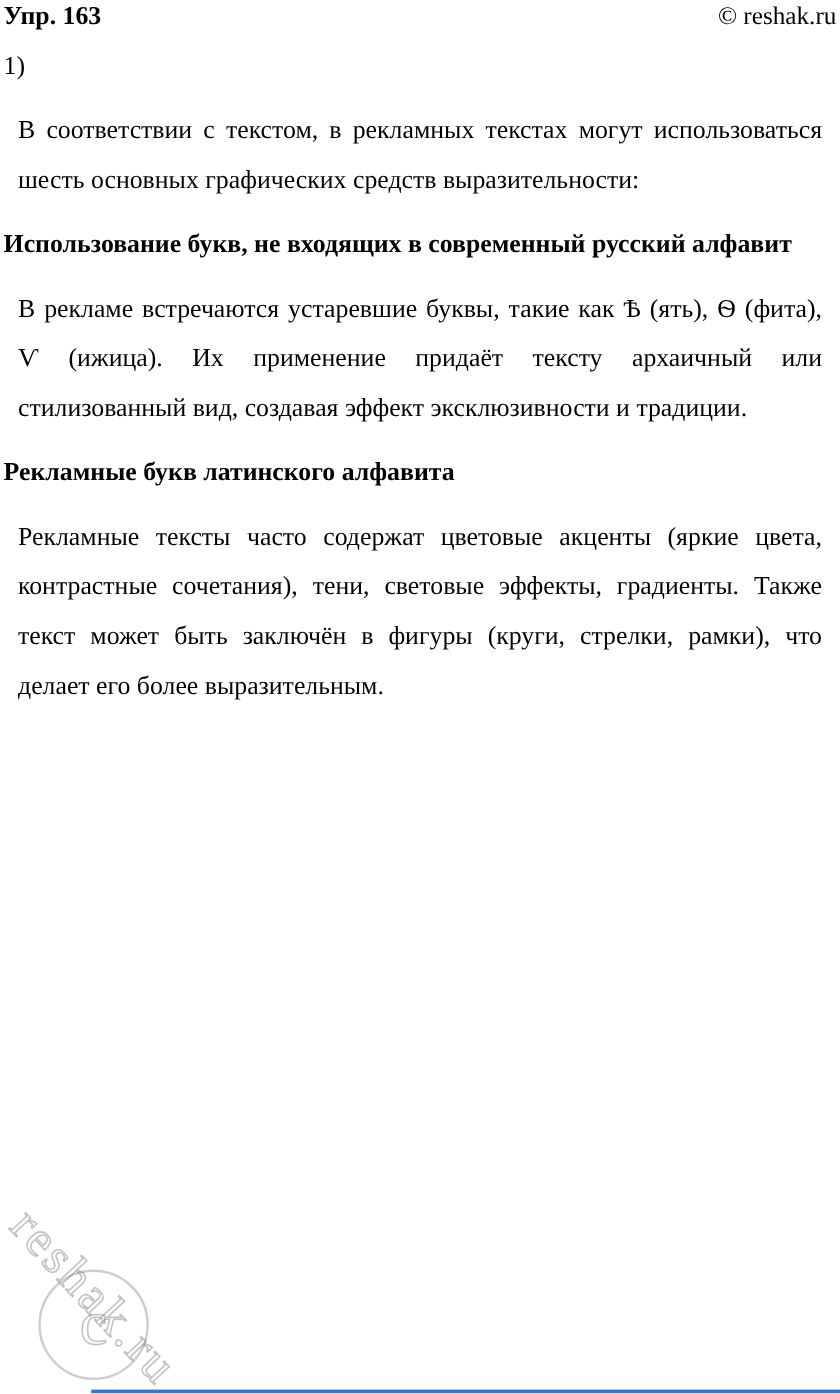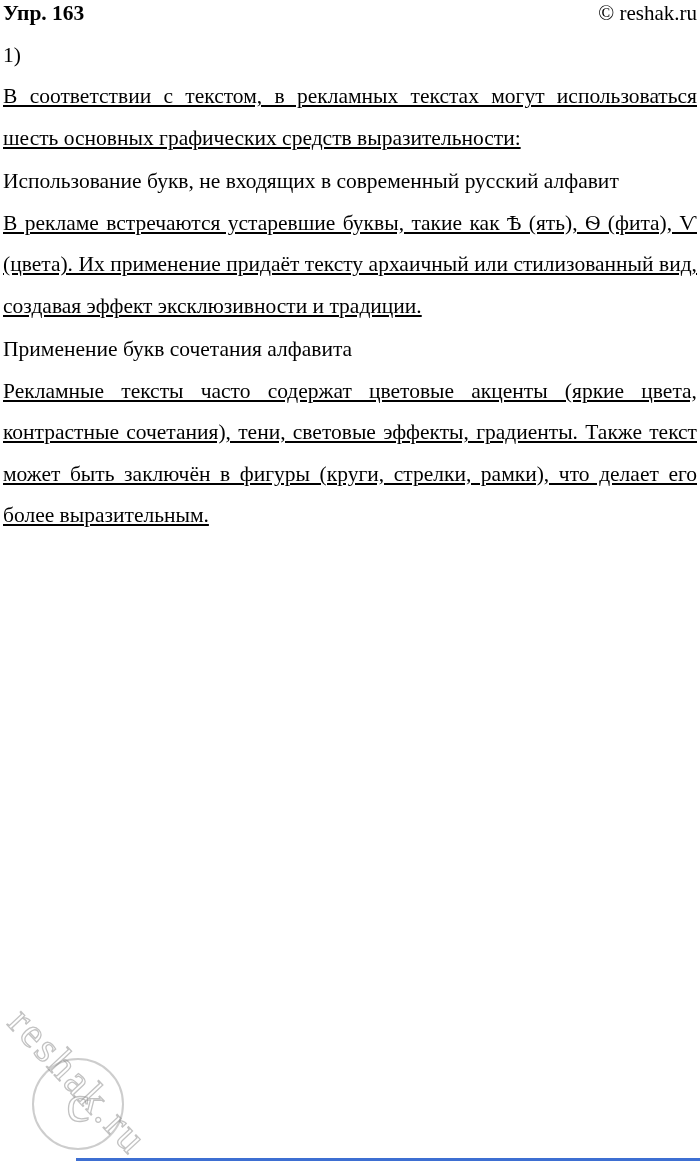--- a/index.html
+++ b/index.html
@@ -39,26 +39,25 @@
   }
   .item-number {
     font-size: 21.5px;
     line-height: 41.5px;
     margin: 0;
   }
   p.body-text {
     font-size: 21.5px;
     line-height: 41.5px;
     text-align: justify;
-    margin: 0;
-    text-decoration: underline;
+    margin: 12px;
   }
   h2.section-heading {
     font-size: 21.5px;
-    font-weight: normal;
+    font-weight: bold;
     line-height: 41.5px;
     margin: 2px 0 0 0;
   }
   
   .watermark {
     position: absolute;
     left: 0;
     top: 0;
     width: 700px;
     height: 1162px;
@@ -114,25 +113,25 @@
     <span class="copyright">© reshak.ru</span>
   </div>
 
   <p class="item-number">1)</p>
 
   <p class="body-text">В соответствии с текстом, в рекламных текстах могут использоваться шесть основных графических средств выразительности:</p>
 
   <div id="sections">
   <section>
     <h2 class="section-heading">Использование букв, не входящих в современный русский алфавит</h2>
-    <p class="body-text">В рекламе встречаются устаревшие буквы, такие как Ѣ (ять), Ѳ (фита), Ѵ (цвета). Их применение придаёт тексту архаичный или стилизованный вид, создавая эффект эксклюзивности и традиции.</p>
+    <p class="body-text">В рекламе встречаются устаревшие буквы, такие как Ѣ (ять), Ѳ (фита), Ѵ (ижица). Их применение придаёт тексту архаичный или стилизованный вид, создавая эффект эксклюзивности и традиции.</p>
   </section>
 
   <section>
-    <h2 class="section-heading">Применение букв сочетания алфавита</h2>
+    <h2 class="section-heading">Рекламные букв латинского алфавита</h2>
   </section>
 
   <section>
   </section>
 
   <section>
   </section>
 
   <section>
     <p class="body-text">Рекламные тексты часто содержат цветовые акценты (яркие цвета, контрастные сочетания), тени, световые эффекты, градиенты. Также текст может быть заключён в фигуры (круги, стрелки, рамки), что делает его более выразительным.</p>

